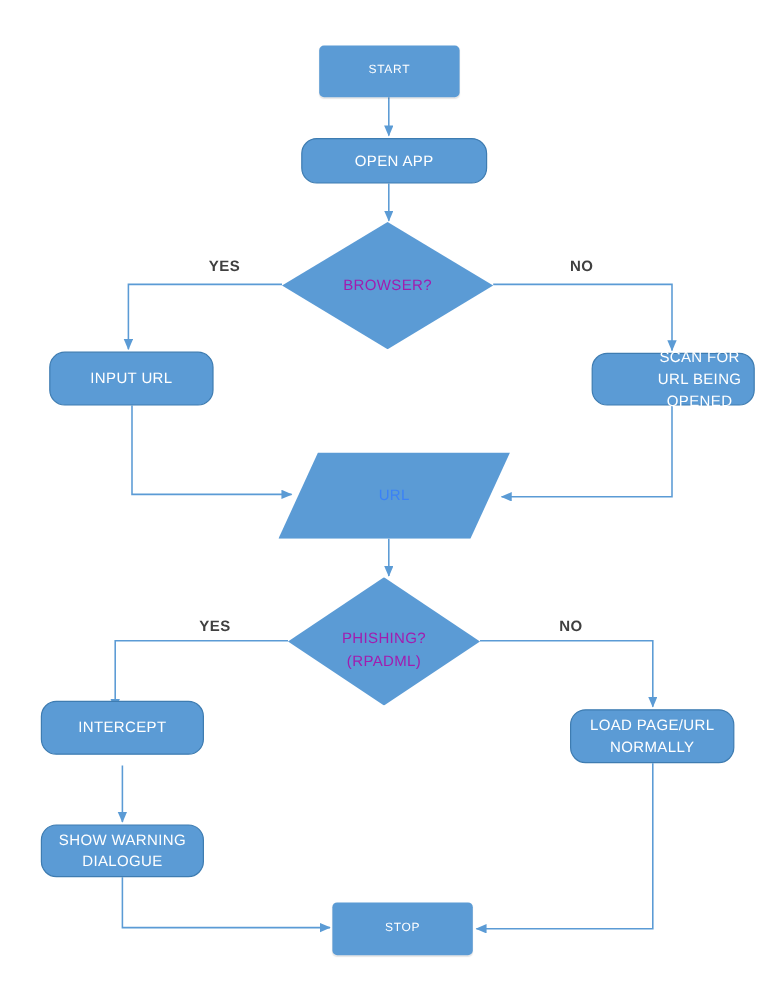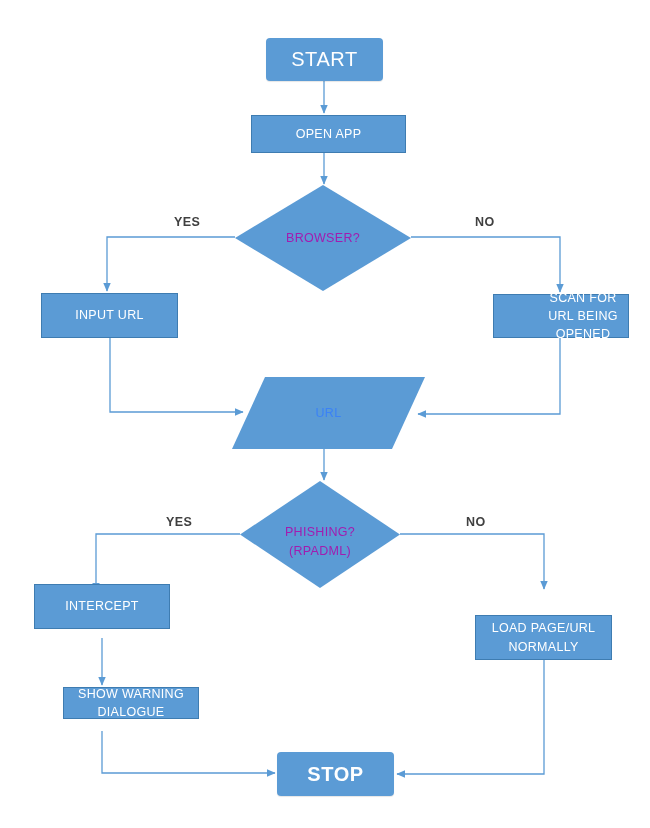--- a/index.html
+++ b/index.html
@@ -30,24 +30,25 @@
     box-sizing: border-box;
     background: #5B9BD5;
     color: #ffffff;
     display: flex;
     align-items: center;
     justify-content: center;
     text-align: center;
     font-size: 12.5px;
     letter-spacing: 0.3px;
     line-height: 1.45;
+    border-radius: 13px;
   }
   .node-terminator {
     border-radius: 4px;
-    font-size: 20px;
+    font-size: 10px;
     letter-spacing: 0.6px;
     box-shadow: 0 1px 1px rgba(0,0,0,0.10);
   }
   .node-process {
     border: 1px solid #3E7CB1;
   }
   .node-io {
     background: transparent;
     border: none;
     color: #3b82f6;
@@ -153,29 +154,29 @@
     <span class="dia-label">
       <span class="dia-line spaced">PHISHING?</span>
       <span class="dia-line">(RPADML)</span>
     </span>
   </div>
 
   <div class="node node-process" style="left:34px; top:584px; width:136px; height:45px;">
     <span>INTERCEPT</span>
   </div>
 
-  <div class="node node-process" style="left:34px; top:687px; width:136px; height:32px;margin-left:29px;">
+  <div class="node node-process" style="left:34px; top:687px; width:136px; height:44px;">
     <span>SHOW WARNING DIALOGUE</span>
   </div>
 
-  <div class="node node-process" style="left:475px; top:591px; width:137px; height:45px;margin-top:24px;">
+  <div class="node node-process" style="left:475px; top:591px; width:137px; height:45px;">
     <span>LOAD PAGE/URL NORMALLY</span>
   </div>
 
-  <div class="node node-terminator" style="left:277px; top:752px; width:117px; height:44px;font-weight:bold;">
+  <div class="node node-terminator" style="left:277px; top:752px; width:117px; height:44px;">
     <span>STOP</span>
   </div>
 
   <span class="edge-label" style="left:174px; top:215px;">YES</span>
   <span class="edge-label" style="left:475px; top:215px;">NO</span>
   <span class="edge-label" style="left:166px; top:515px;">YES</span>
   <span class="edge-label" style="left:466px; top:515px;">NO</span>
 
 </div>
 

